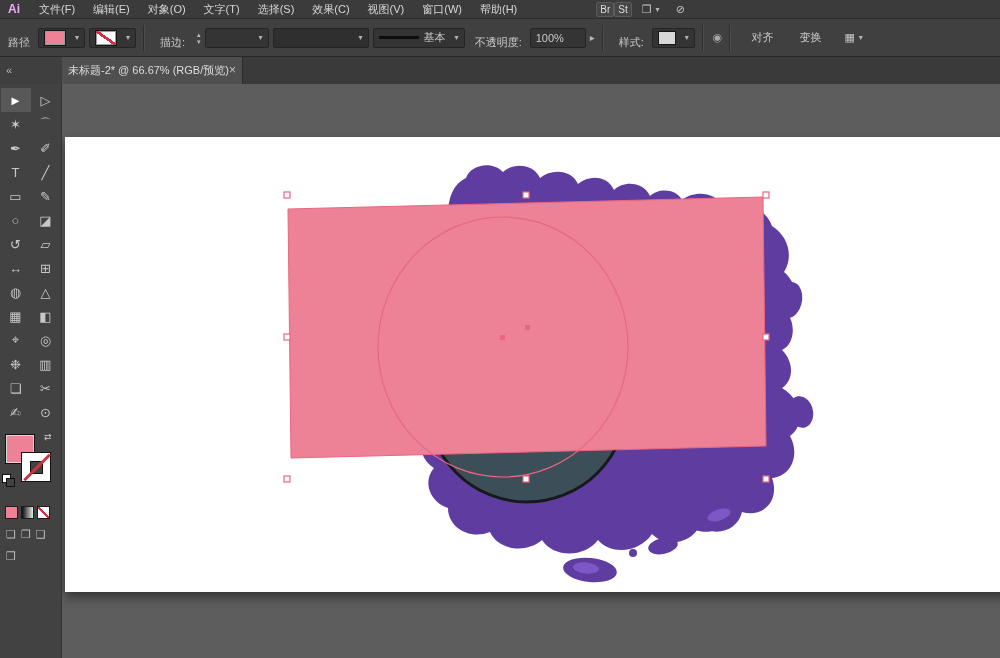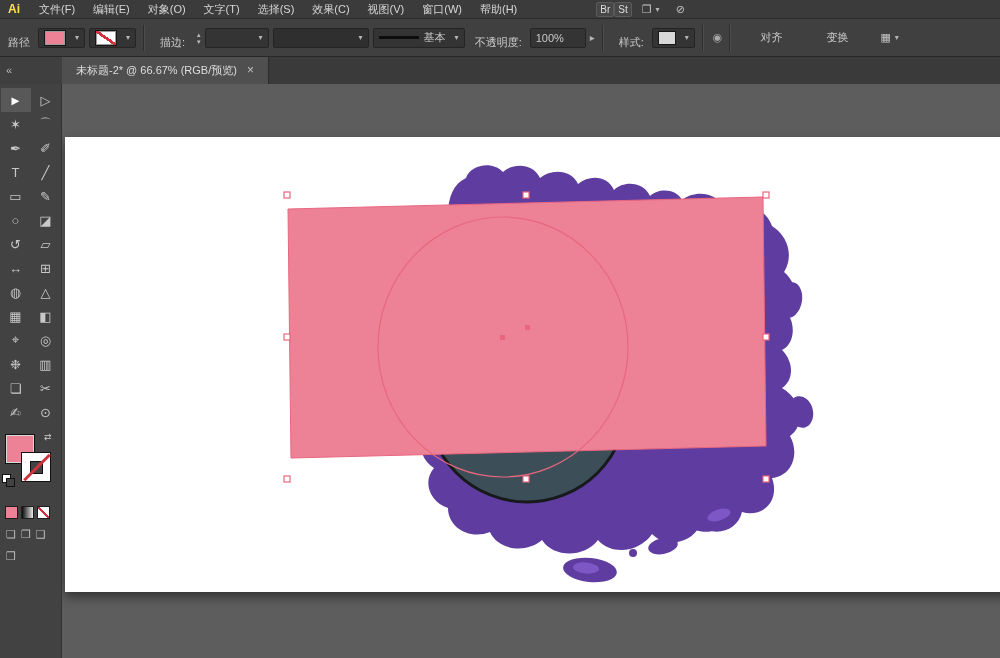--- a/index.html
+++ b/index.html
@@ -4,21 +4,21 @@
 <style>
   html,body{margin:0;padding:0}
   body{width:1000px;height:658px;position:relative;overflow:hidden;
        background:var(--canvas,#5d5d5d);
        font-family:"Liberation Sans","DejaVu Sans",sans-serif;
        -webkit-user-select:none;user-select:none}
   
   .menubar{position:absolute;left:0;top:0;right:0;height:18px;background:#3b3b3b;
            border-bottom:1px solid #2c2c2c;display:flex;align-items:center;
            color:#d6d6d6;font-size:11px;z-index:10}
-  .logo{font-weight:bold;color:#fde047;margin:0 10px 0 8px;font-size:12px}
+  .logo{font-weight:bold;color:#f0abfc;margin:0 10px 0 8px;font-size:12px}
   .menu-item{padding:17px 9px;height:100%;display:flex;align-items:center;cursor:default}
   .mini-btn{border:1px solid #5a5a5a;background:#474747;border-radius:2px;
             padding:0 3px;height:13px;line-height:13px;font-size:10px;color:#ddd}
   .bar-icon{margin-left:10px;color:#c4c4c4;font-size:11px}
   .dd{font-size:8px;color:#b5b5b5;margin-left:4px}
   
   .controlbar{position:absolute;left:0;top:19px;right:0;height:37px;background:#404040;
               border-bottom:1px solid #282828;display:flex;align-items:center;
               color:#c9c9c9;font-size:11px;z-index:9}
   .cb-label{margin:9px 4px 0 8px;white-space:nowrap}
@@ -27,27 +27,27 @@
   .cb-box.inset{background:#2f2f2f;width:84px;justify-content:flex-end}
   .swatch{width:20px;height:14px;border:1px solid #161616;box-shadow:inset 0 0 0 1px #9b9b9b}
   .swatch.fill{background:var(--pink_fill,#ed8196)}
   .swatch.none,.mini-none{background:#fff;position:relative;overflow:hidden}
   .swatch.none::after,.mini-none::after{content:"";position:absolute;inset:0;
      background:linear-gradient(to top right,transparent 44%,#d03040 44%,#d03040 56%,transparent 56%)}
   .stepper{display:flex;flex-direction:column;font-size:7px;line-height:7px;color:#bbb;margin-left:8px}
   .divider{width:1px;height:26px;background:#2e2e2e;border-right:1px solid #4d4d4d;margin:0 7px}
   .stroke-line{width:40px;height:3px;background:#0d0d0d}
   .style-swatch{width:16px;height:12px;background:#d8d8d8;border:1px solid #161616}
-  .cb-btn{margin:0 22px;cursor:pointer}
+  .cb-btn{margin:0 13px;cursor:pointer}
   
   .tabbar{position:absolute;left:0;top:56px;right:0;height:28px;background:#3a3a3a;
           display:flex;align-items:stretch;z-index:7;color:#ddd;font-size:11px}
   .panel-chevron{width:62px;display:flex;align-items:center;padding-left:6px;
                  box-sizing:border-box;background:#3f3f3f;color:#b9b9b9}
-  .tab{background:#4f4f4f;display:flex;align-items:center;padding:0 14px;gap:10px;
+  .tab{background:#4f4f4f;display:flex;align-items:center;padding:0 6px;
        border-right:1px solid #2c2c2c;cursor:pointer}
   .tab-close{color:#c0c0c0;font-size:12px;cursor:pointer}
   
   .toolbar{position:absolute;left:0;top:84px;bottom:0;width:62px;background:#424242;
            border-right:1px solid #323232;z-index:8;box-sizing:border-box}
   .tools{display:grid;grid-template-columns:30px 30px;padding-top:4px;justify-content:center}
   .tool{height:24px;display:flex;align-items:center;justify-content:center;
         color:#c8c8c8;font-size:13px;cursor:pointer}
   .tool.active{background:#585858;color:#fff}
   .fsi{position:relative;height:66px;margin-top:8px}

